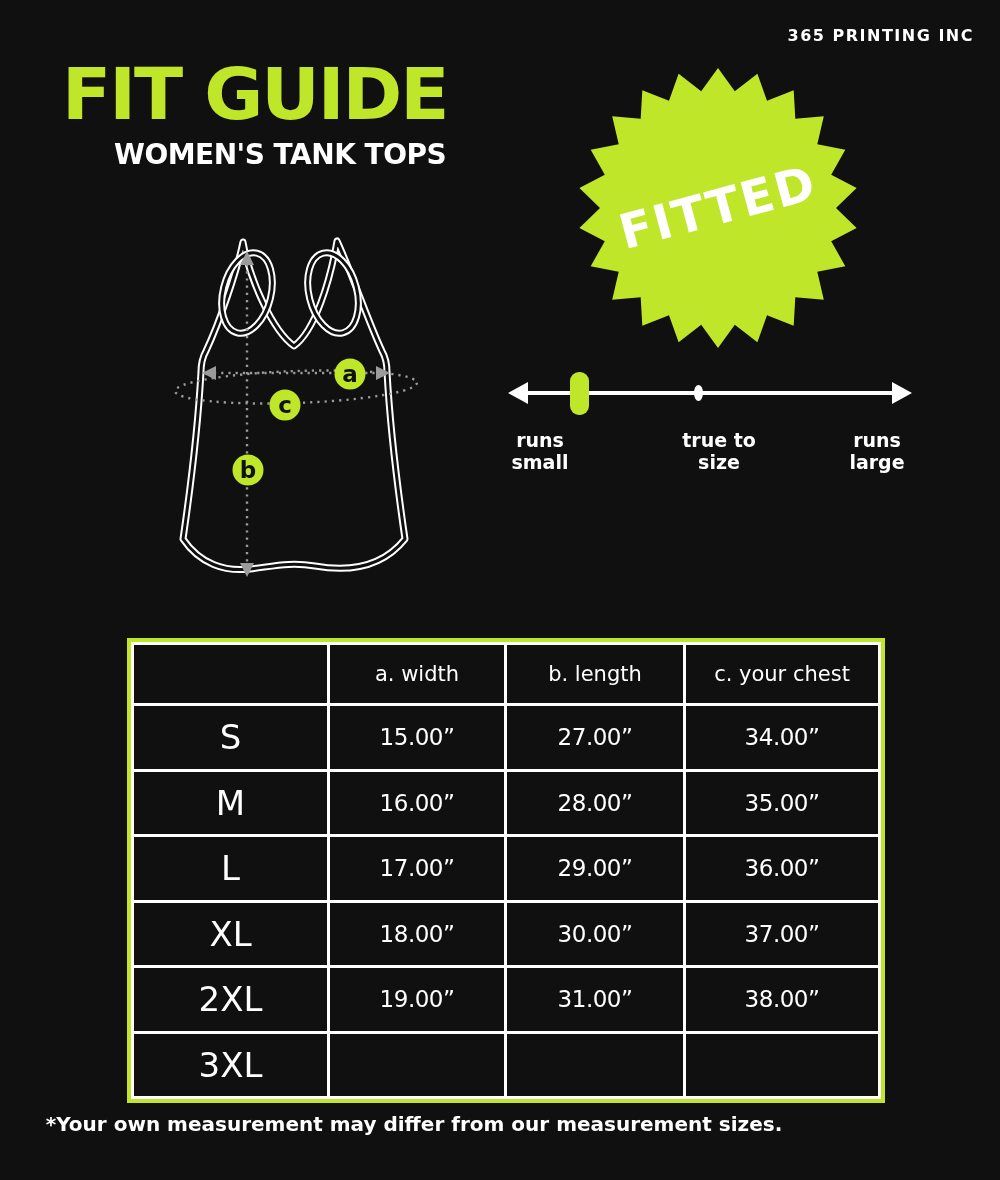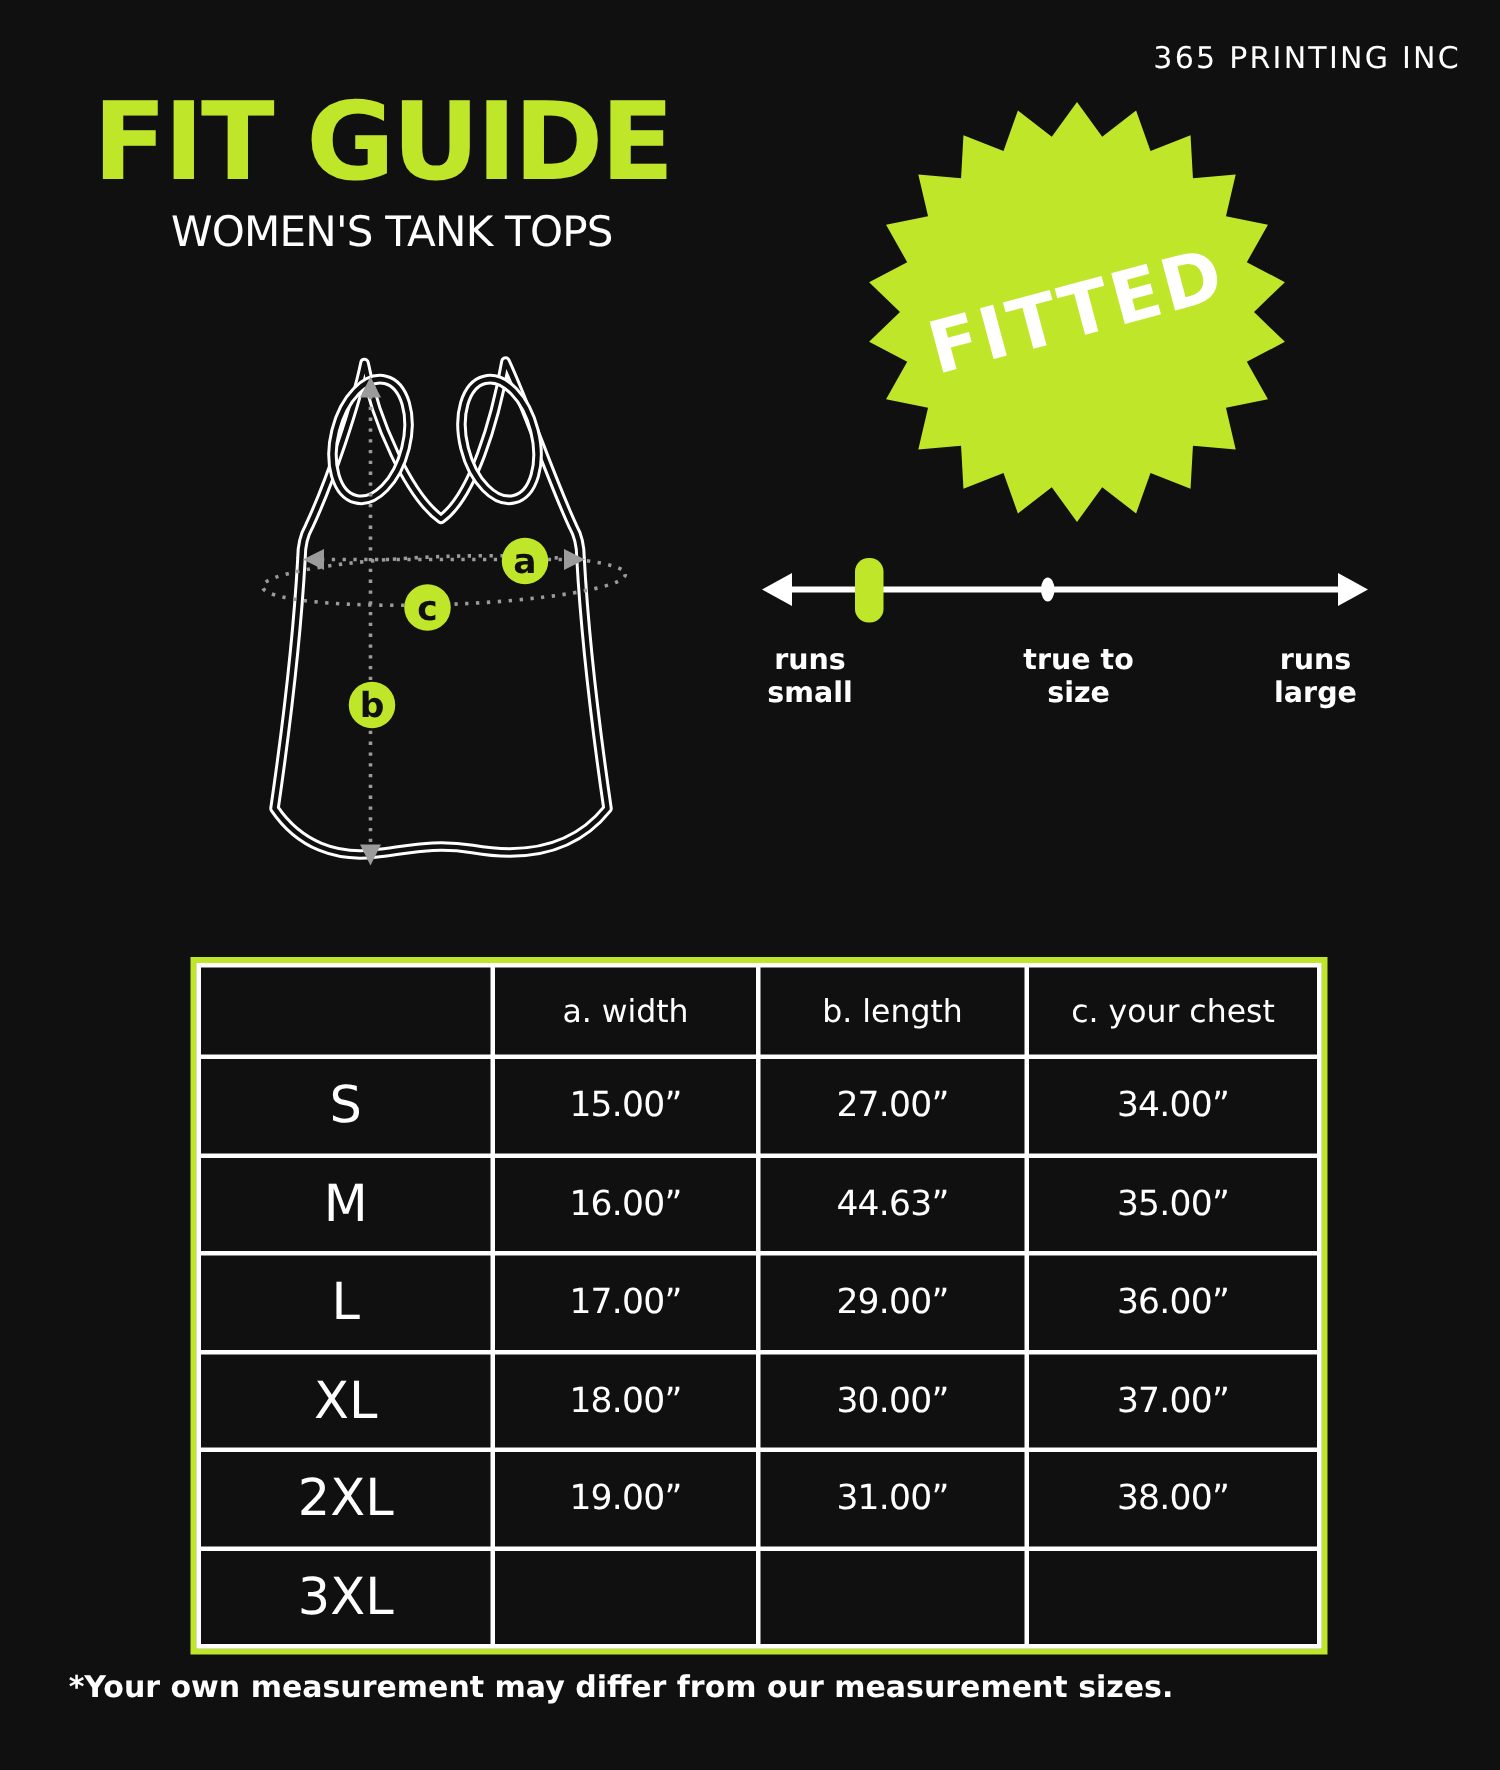--- a/index.html
+++ b/index.html
@@ -12,30 +12,30 @@
   html,body{background:#000;}
   body{font-family:"DejaVu Sans","Liberation Sans",sans-serif;}
   .page{
     position:relative;
     width:1000px;height:1180px;
     background:var(--bg);
     overflow:hidden;
   }
   .brand{
     position:absolute;top:26px;right:26px;
-    color:var(--white);font-weight:normal;font-size:20px;letter-spacing:1.5px;
+    color:var(--white);font-weight:bold;font-size:16px;letter-spacing:1.5px;
   }
   .title{
     position:absolute;left:62px;top:58px;
     color:var(--accent);font-weight:bold;font-size:72px;letter-spacing:-2px;
     line-height:1;white-space:nowrap;
   }
   .subtitle{
     position:absolute;left:114px;top:138px;
-    color:var(--white);font-weight:normal;font-size:28px;letter-spacing:-0.5px;
+    color:var(--white);font-weight:bold;font-size:28px;letter-spacing:-0.5px;
     white-space:nowrap;
   }
 
   
   .tank-svg{position:absolute;left:140px;top:226px;}
   .dbl-outer{fill:none;stroke:var(--white);stroke-width:7;stroke-linejoin:round;stroke-linecap:round;}
   .dbl-inner{fill:none;stroke:var(--bg);stroke-width:3;stroke-linejoin:round;stroke-linecap:round;}
   .dotted{fill:none;stroke:var(--dots);stroke-width:2.4;stroke-dasharray:2.2 5;}
   .dot-arrow{fill:var(--dots);}
   .pt-circle{fill:var(--accent);}
@@ -170,21 +170,21 @@
       <div class="cell hdr">b. length</div>
       <div class="cell hdr">c. your chest</div>
 
       <div class="cell size">S</div>
       <div class="cell val">15.00”</div>
       <div class="cell val">27.00”</div>
       <div class="cell val">34.00”</div>
 
       <div class="cell size">M</div>
       <div class="cell val">16.00”</div>
-      <div class="cell val">44.63”</div>
+      <div class="cell val">28.00”</div>
       <div class="cell val">35.00”</div>
 
       <div class="cell size">L</div>
       <div class="cell val">17.00”</div>
       <div class="cell val">29.00”</div>
       <div class="cell val">36.00”</div>
 
       <div class="cell size">XL</div>
       <div class="cell val">18.00”</div>
       <div class="cell val">30.00”</div>

